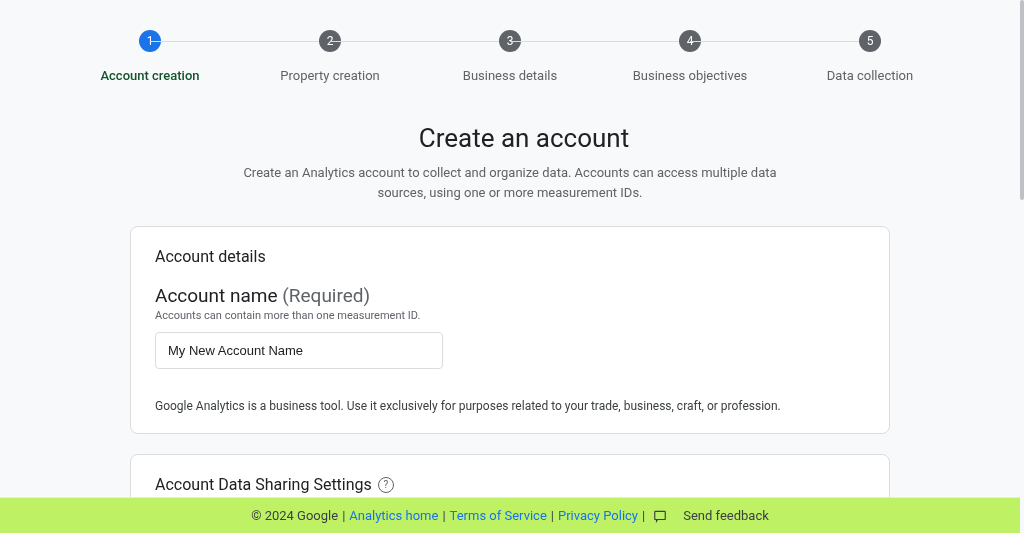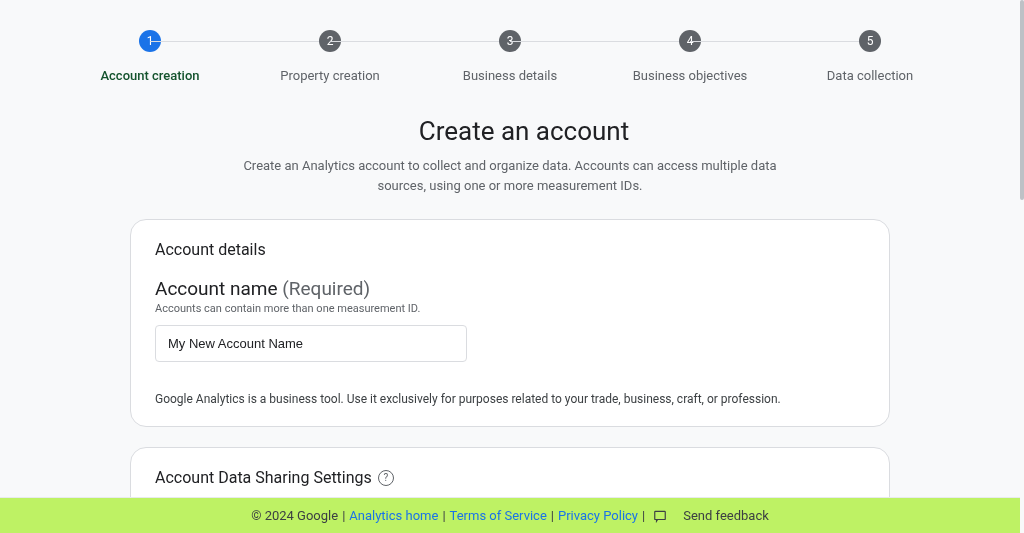--- a/index.html
+++ b/index.html
@@ -68,40 +68,40 @@
       top: 11px;
       left: 50%;
       width: 100%;
       height: 1px;
       background: #dadce0;
       z-index: 1;
     }
     .step:last-child .step-line { display: none; }
     .heading {
       text-align: center;
-      margin: 23px 0 10px;
+      margin: 30px 0 10px;
       padding-left: 28px;
     }
     .heading h1 {
       font-size: 26px;
       font-weight: 400;
       color: #202124;
     }
     .subheading {
       text-align: center;
       color: #5f6368;
       font-size: 13px;
       max-width: 560px;
       margin: 0 auto 24px;
       line-height: 1.5;
     }
     .card {
       background: #fff;
       border: 1px solid #dadce0;
-      border-radius: 16px;
+      border-radius: 8px;
       margin: 0 130px 20px;
       padding: 20px 24px;
     }
     .card-title {
       font-size: 16px;
       font-weight: 400;
       color: #202124;
       margin-bottom: 18px;
       display: flex;
       align-items: center;
@@ -112,21 +112,21 @@
       color: #202124;
       margin-bottom: 2px;
     }
     .field-label .req { color: #5f6368; }
     .field-help {
       font-size: 11px;
       color: #5f6368;
       margin-bottom: 10px;
     }
     .text-input {
-      width: 312px;
+      width: 288px;
       padding: 10px 12px;
       border: 1px solid #dadce0;
       border-radius: 4px;
       font-size: 13px;
       color: #202124;
     }
     .card-note {
       font-size: 12px;
       color: #3c4043;
       margin-top: 30px;

